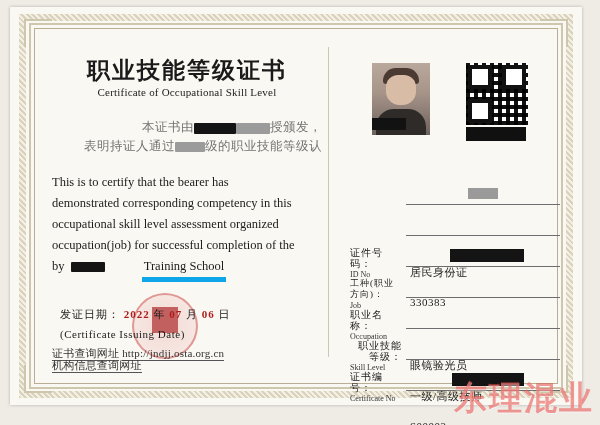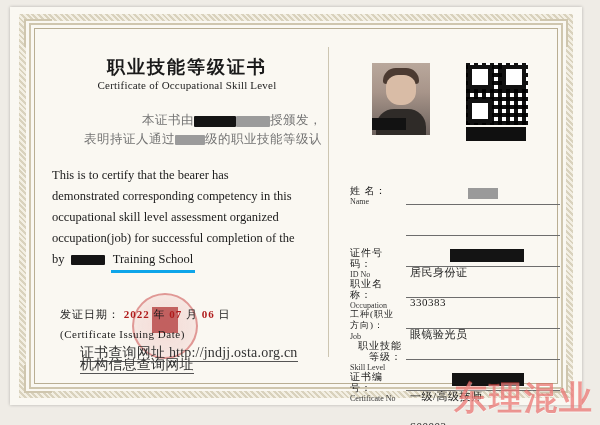--- a/index.html
+++ b/index.html
@@ -68,21 +68,21 @@
 
   
   .left-col {
     position: absolute;
     left: 42px;
     top: 48px;
     width: 270px;
   }
   .title-cn {
     font-family: "Liberation Serif", serif;
-    font-size: 18px;
+    font-size: 23px;
     font-weight: bold;
     letter-spacing: 2px;
     text-align: center;
     color: #1a1a1a;
   }
   .title-en {
     font-size: 11px;
     text-align: center;
     color: #222;
     letter-spacing: 0.2px;
@@ -110,23 +110,24 @@
   }
   .para-en {
     margin-top: 16px;
     font-size: 12.5px;
     line-height: 21px;
     color: #1b1b1b;
   }
   .para-en .l { display: block; }
   .school {
     display: inline-block;
-    border-bottom: 3px solid #0ea5e9;
+    border-bottom: 5px solid #0ea5e9;
     padding: 0 2px;
     font-weight: normal;
+    margin-left: 31px;
   }
 
   
   .issue-row {
     position: absolute;
     left: 50px;
     top: 300px;
     width: 250px;
     font-size: 11px;
     color: #1b1b1b;
@@ -158,25 +159,24 @@
     height: 26px;
     background: #b84a4a;
     opacity: 0.85;
   }
 
   
   .footer-left {
     position: absolute;
     left: 42px;
     top: 340px;
-    font-size: 14px;
+    font-size: 11px;
     line-height: 12px;
     color: #333;
     letter-spacing: 0.2px;
-    margin-left: 28px;
   }
   .footer-left .u { border-bottom: 1px solid #555; padding-bottom: 1px; }
 
   
   .divider {
     position: absolute;
     left: 318px;
     top: 40px;
     width: 1px;
     height: 310px;
@@ -392,24 +392,20 @@
     <div class="qr">
       <div class="eye a"></div>
       <div class="eye b"></div>
       <div class="eye c"></div>
     </div>
     <div class="qr-bar"></div>
 
     <div class="fields">
 
       <div class="field">
-        <div class="f-label">
-          <span class="cn">姓 名：</span>
-          <span class="en">Name</span>
-        </div>
         <div class="f-value"></div>
         <div class="f-gray" style="left:118px;width:30px;"></div>
       </div>
 
       <div class="field">
         <div class="f-value"></div>
         <div class="f-text">居民身份证</div>
       </div>
 
       <div class="field">
@@ -417,33 +413,33 @@
           <span class="cn">证件号码：</span>
           <span class="en">ID No</span>
         </div>
         <div class="f-value"></div>
         <div class="f-text">330383</div>
         <div class="f-red" style="left:100px;width:74px;"></div>
       </div>
 
       <div class="field">
         <div class="f-label">
+          <span class="cn" style="font-size:9px;">工种(职业方向)：</span>
+          <span class="en">Job</span>
+        </div>
+        <div class="f-value"></div>
+      </div>
+
+      <div class="field">
+        <div class="f-label">
           <span class="cn">职业名称：</span>
           <span class="en">Occupation</span>
         </div>
         <div class="f-value"></div>
         <div class="f-text">眼镜验光员</div>
-      </div>
-
-      <div class="field">
-        <div class="f-label">
-          <span class="cn" style="font-size:9px;">工种(职业方向)：</span>
-          <span class="en">Job</span>
-        </div>
-        <div class="f-value"></div>
       </div>
 
       <div class="field">
         <div class="f-label">
           <span class="cn" style="font-size:10px;text-align:right;">职业技能等级：</span>
           <span class="en">Skill Level</span>
         </div>
         <div class="f-value"></div>
         <div class="f-text">一级/高级技师</div>
       </div>

